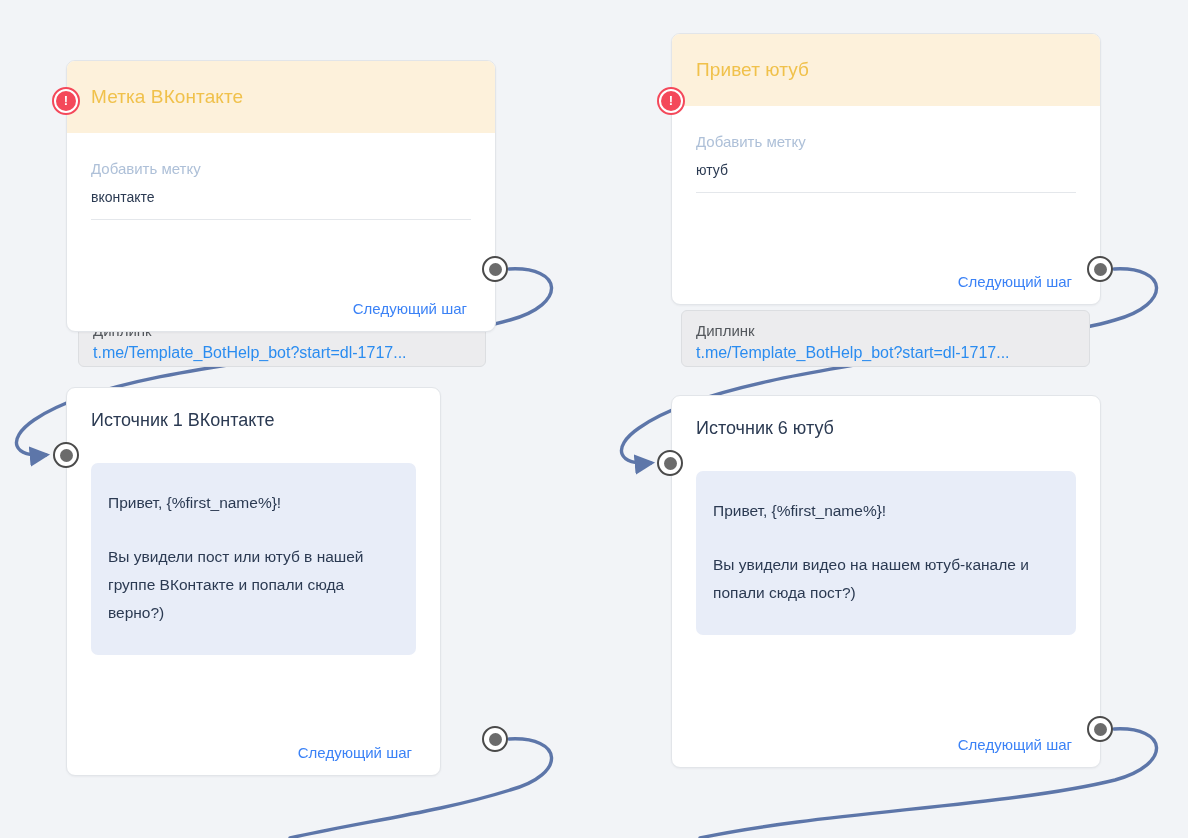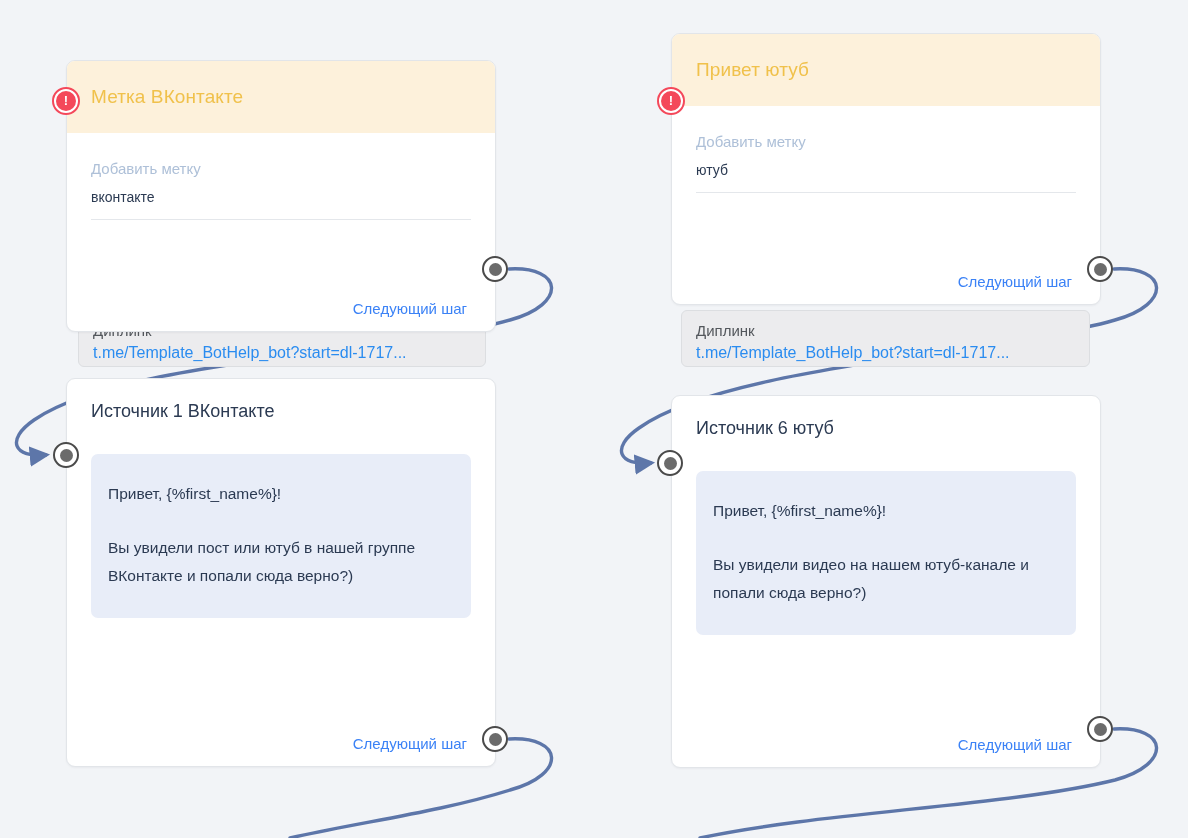--- a/index.html
+++ b/index.html
@@ -255,41 +255,41 @@
   <div class="error-badge" style="left:657px; top:87px;">
     <span class="error-badge-inner">!</span>
   </div>
   <div class="port" style="left:1087px; top:256px;"></div>
 
   <div class="deeplink" style="left:681px; top:310px; width:409px; height:57px;">
     <div class="deeplink-label">Диплинк</div>
     <div class="deeplink-url">t.me/Template_BotHelp_bot?start=dl-1717...</div>
   </div>
 
-  <div class="node" style="left:66px; top:378px; width:430px; height:389px;">
+  <div class="node" style="left:66px; top:387px; width:375px; height:389px;">
     <div class="node-body">
       <div class="msg-title">Источник 1 ВКонтакте</div>
       <div class="bubble">
         <p>Привет, {%first_name%}!</p>
         <p>Вы увидели пост или ютуб в нашей группе ВКонтакте и попали сюда верно?)</p>
       </div>
     </div>
     <div class="node-footer">
       <span class="next-step-label">Следующий шаг</span>
     </div>
   </div>
   <div class="port" style="left:53px; top:442px;"></div>
   <div class="port" style="left:482px; top:726px;"></div>
 
   <div class="node" style="left:671px; top:395px; width:430px; height:373px;">
     <div class="node-body">
       <div class="msg-title">Источник 6 ютуб</div>
       <div class="bubble">
         <p>Привет, {%first_name%}!</p>
-        <p>Вы увидели видео на нашем ютуб-канале и попали сюда верно?)</p>
+        <p>Вы увидели видео на нашем ютуб-канале и попали сюда пост?)</p>
       </div>
     </div>
     <div class="node-footer">
       <span class="next-step-label">Следующий шаг</span>
     </div>
   </div>
   <div class="port" style="left:657px; top:450px;"></div>
   <div class="port" style="left:1087px; top:716px;"></div>
 
 </div>

